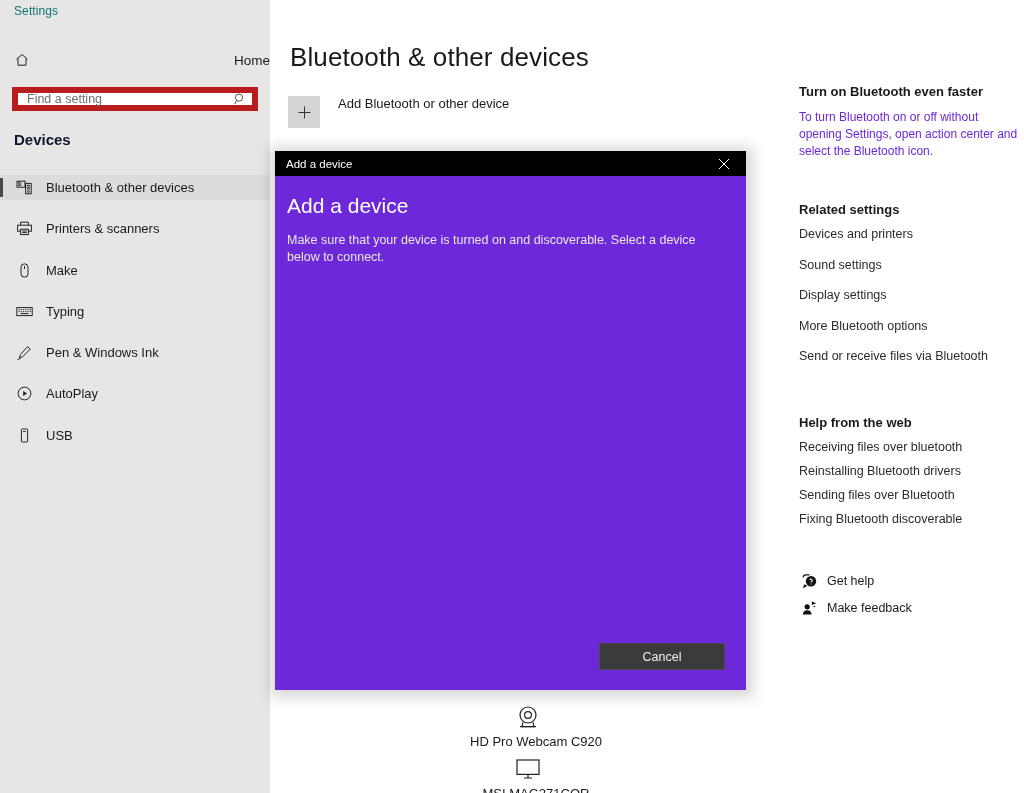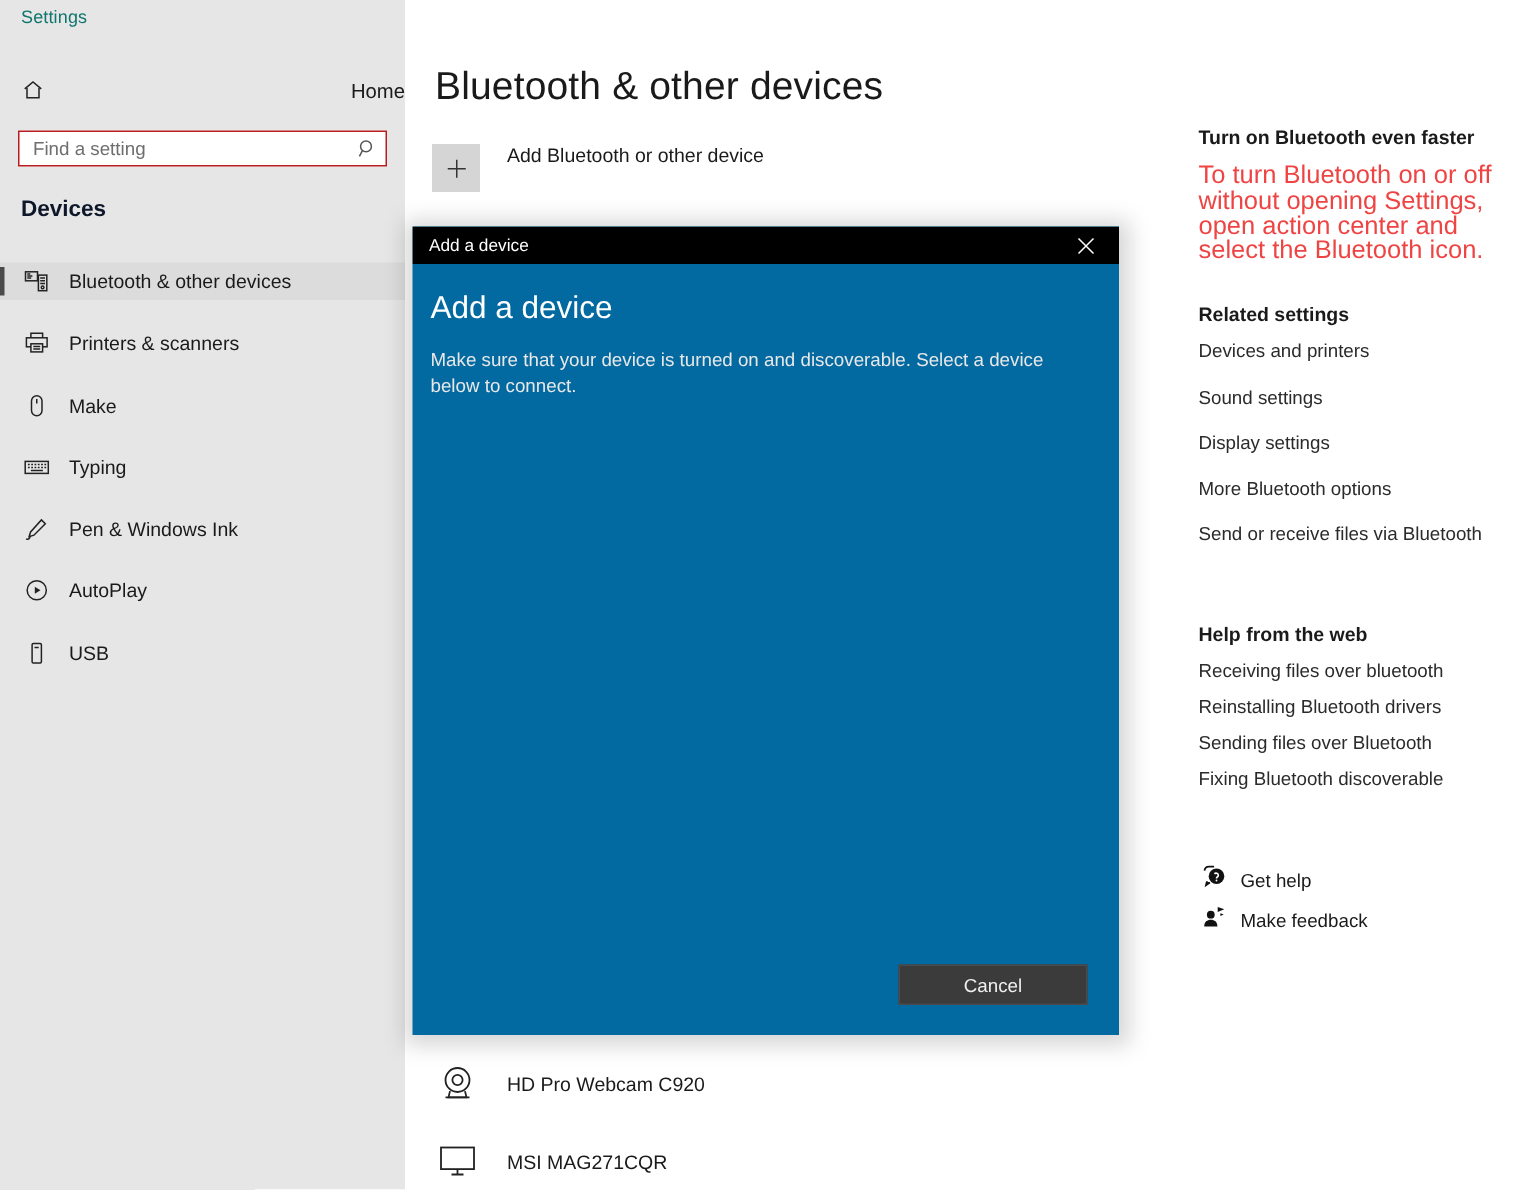--- a/index.html
+++ b/index.html
@@ -47,21 +47,21 @@
     justify-content: space-between;
   }
   .home-row .ic { width: 22px; height: 18px; display:flex; align-items:center; }
   .home-row .lbl { font-size: 13.5px; color: #1a1a1a; margin-left: 9px; }
 
   .search-wrap {
     position: absolute;
     left: 12px; top: 87px;
     width: 246px; height: 24px;
     background: #ffffff;
-    border: 1px solid #b91c1c;
+    border: 6px solid #b91c1c;
     display: flex; align-items: center;
   }
   .search-wrap input {
     flex: 1;
     border: none; outline: none;
     background: transparent;
     font-family: "Liberation Sans", sans-serif;
     font-size: 12.5px;
     color: #444;
     padding-left: 9px;
@@ -151,20 +151,21 @@
     margin-left: 18px;
   }
 
   
   .device-list { position: absolute; left: 18px; top: 700px; width: 480px; }
   .device-item {
     display: flex; align-items: center;
     height: 44px;
     margin-bottom: 8px;
     cursor: default;
+    flex-direction: column;
   }
   .device-item .ic {
     width: 34px; height: 34px;
     display: flex; align-items: center; justify-content: center;
     flex: 0 0 34px;
   }
   .device-item .lbl {
     font-size: 13px;
     color: #1a1a1a;
     margin-left: 16px;
@@ -177,39 +178,39 @@
     width: 234px; height: 793px;
     background: #ffffff;
   }
   .r-head {
     font-size: 13px;
     font-weight: bold;
     color: #1a1a1a;
     margin-bottom: 10px;
   }
   .r-body {
-    font-size: 17px;
-    color: #ef4444;
+    font-size: 12px;
+    color: #6d28d9;
     line-height: 16.8px;
   }
   .r-link {
     font-size: 12.5px;
     color: #2b2b2b;
     margin-bottom: 16.5px;
     cursor: default;
   }
   .r-link.tight { margin-bottom: 10px; }
 
   .blk-tip { position: absolute; left: 9px; top: 84px; width: 220px; }
   .blk-related { position: absolute; left: 9px; top: 202px; width: 225px; }
   .blk-help { position: absolute; left: 9px; top: 415px; width: 225px; }
   .blk-foot { position: absolute; left: 9px; top: 568px; width: 225px; }
 
   .foot-item {
-    display: flex; align-items: flex-end;
+    display: flex; align-items: center;
     height: 26px;
     margin-bottom: 1px;
     cursor: default;
   }
   .foot-item .ic {
     width: 20px; height: 20px;
     display: flex; align-items: center; justify-content: center;
     flex: 0 0 20px;
   }
   .foot-item .lbl { font-size: 12.5px; color: #1a1a1a; margin-left: 8px; }
@@ -219,21 +220,21 @@
     position: absolute;
     left: 270px; top: 147px;
     width: 483px; height: 550px;
     background: rgba(0,0,0,0.16);
     filter: blur(7px);
   }
   .modal {
     position: absolute;
     left: 275px; top: 151px;
     width: 471px; height: 539px;
-    background: #0369a1;
+    background: #6d28d9;
     overflow: hidden;
   }
   .modal-titlebar {
     position: relative;
     height: 25px;
     background: #000000;
     display: flex; align-items: center;
   }
   .modal-titlebar .t {
     font-size: 11.5px;

